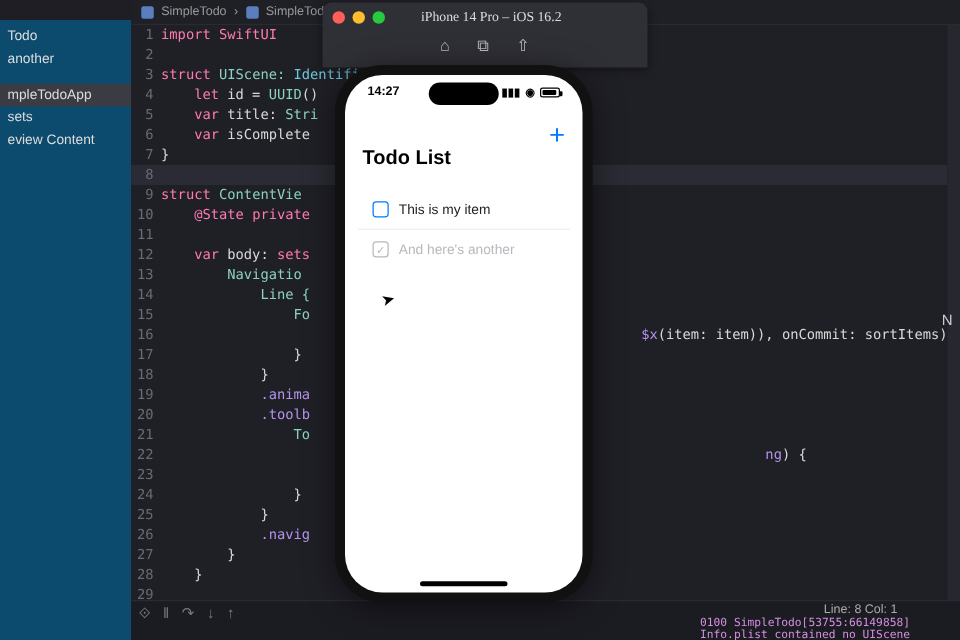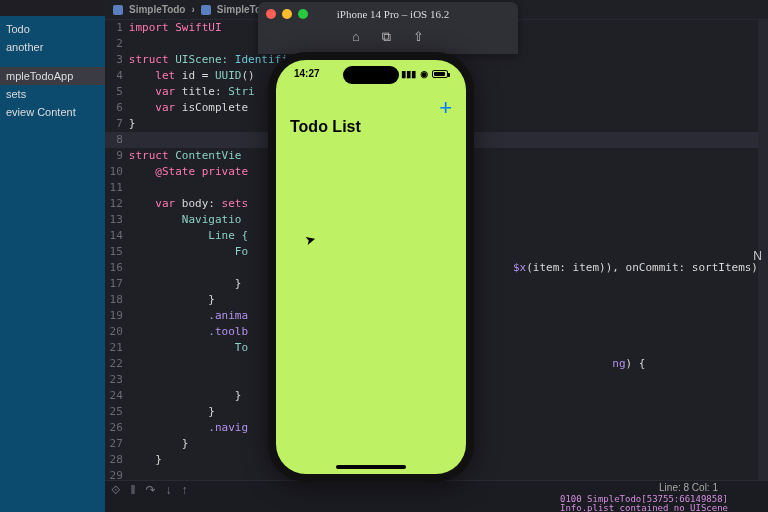--- a/index.html
+++ b/index.html
@@ -38,21 +38,20 @@
     background: #1f1f26;
   }
   .breadcrumb {
     height: 20px;
     display: flex; align-items: center;
     gap: 6px;
     padding: 0 8px;
     color: #999;
     font-size: 10px;
     border-bottom: 1px solid #2a2a32;
-    font-weight: bold;
   }
   .breadcrumb .bc-icon { width:10px; height:10px; background:#5a7fbf; border-radius:2px; display:inline-block; }
   .code-area {
     position: absolute;
     left: 0; top: 20px; right: 10px; bottom: 0;
     display: flex;
     font-family: "SF Mono", Menlo, monospace;
     font-size: 11px;
     line-height: 16px;
     overflow: hidden;
@@ -176,21 +175,21 @@
     left: 268px; top: 52px;
     width: 206px; height: 430px;
     background: #111;
     border-radius: 38px;
     padding: 8px;
     z-index: 5;
     box-shadow: 0 4px 24px rgba(0,0,0,.5);
   }
   .screen {
     width: 100%; height: 100%;
-    background: #bef264;
+    background: #ffffff;
     border-radius: 30px;
     position: relative;
     overflow: hidden;
   }
   .dynamic-island {
     position: absolute;
     top: 6px; left: 50%;
     transform: translateX(-50%);
     width: 56px; height: 18px;
     background: #000;
@@ -426,17 +425,27 @@
         <span class="wifi-icon">◉</span>
         <span class="batt-icon">
             <span class="batt-fill"></span>
           </span>
       </span>
     </div>
     <div class="nav-bar">
       <span class="add-btn">+</span>
     </div>
     <div class="large-title">Todo List</div>
+    <div class="list">
+      <div class="row">
+        <span class="checkbox"></span>
+        <span>This is my item</span>
+      </div>
+      <div class="row done">
+        <span class="checkbox done">✓</span>
+        <span>And here's another</span>
+      </div>
+    </div>
     <div class="home-indicator"></div>
   </div>
 </div>
 
 <div class="cursor">➤</div>
 
 </body></html>

